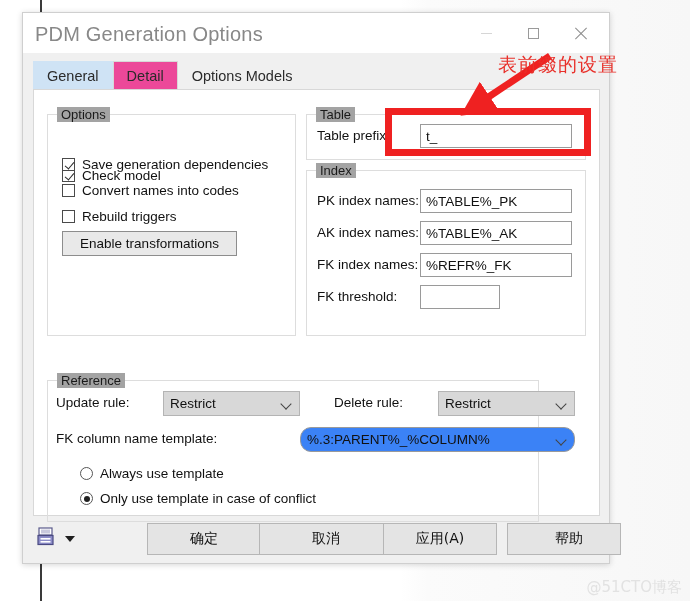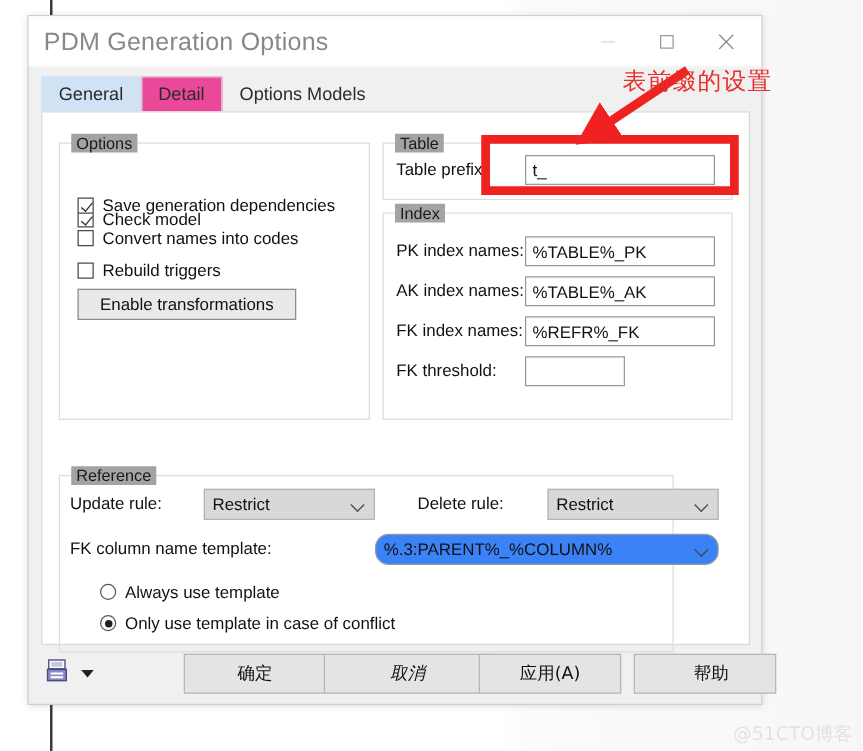--- a/index.html
+++ b/index.html
@@ -307,21 +307,21 @@
     box-sizing: border-box;
     font-size: 14px;
     color: #111111;
     display: flex;
     align-items: center;
     justify-content: center;
     font-family: "DejaVu Sans", sans-serif;
     white-space: nowrap;
   }
   #btn-ok     { left: 112px; width: 114px; margin-left: 12px; }
-  #btn-cancel { left: 236px; width: 134px; font-style: italic; }
+  #btn-cancel { left: 236px; width: 134px; }
   #btn-apply  { left: 360px; width: 114px; }
   #btn-help   { left: 484px; width: 114px; padding-left: 10px; }
 
   
   #red-box {
     position: absolute;
     left: 385px;
     top: 108px;
     width: 206px;
     height: 48px;

